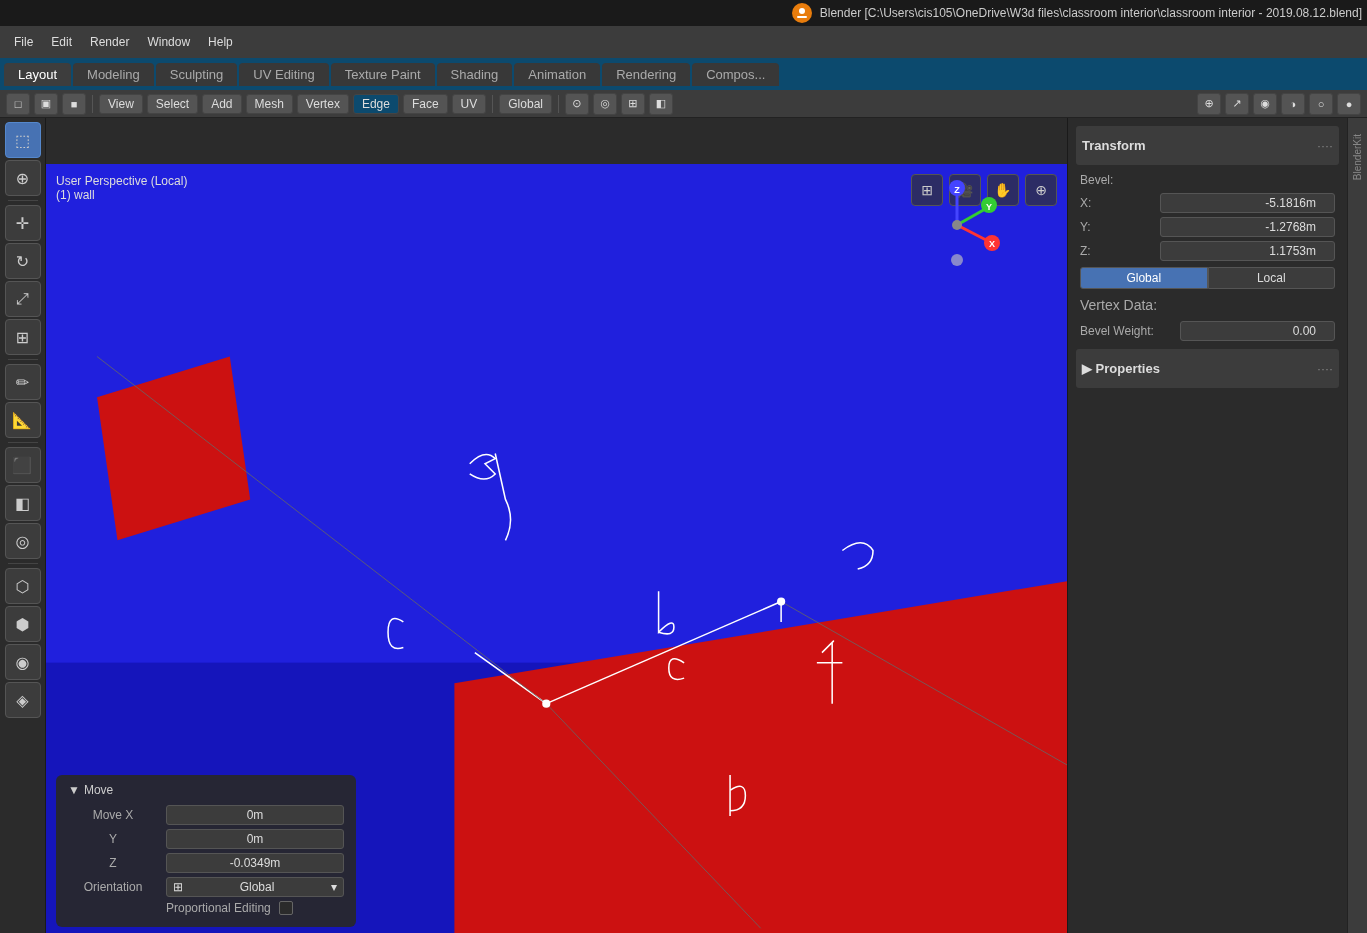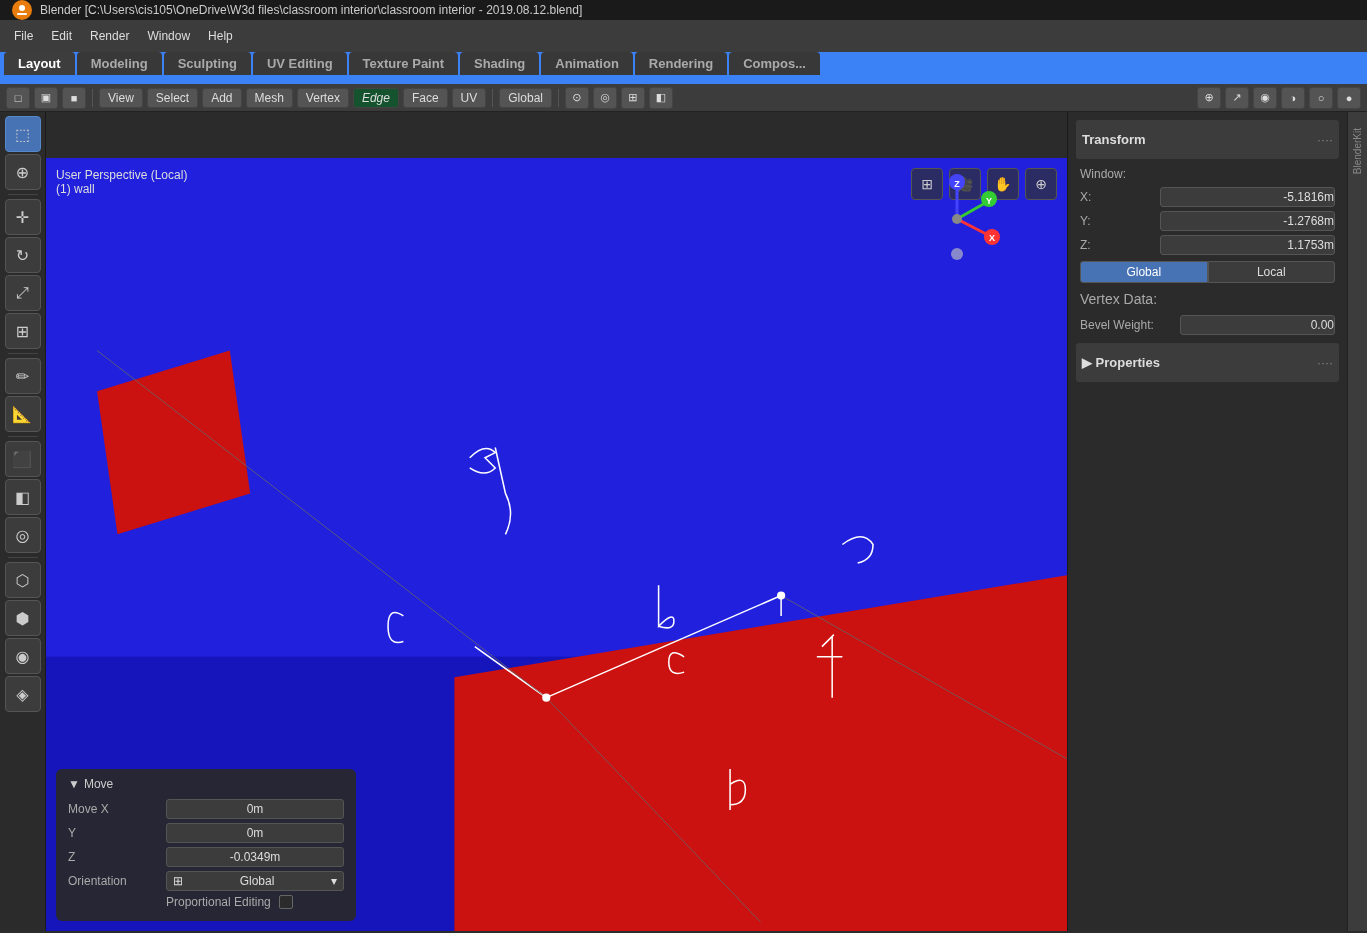--- a/index.html
+++ b/index.html
@@ -1,26 +1,27 @@
 <!DOCTYPE html>
 <html><head>
   <meta charset="utf-8">
   <style>
     * { margin: 0; padding: 0; box-sizing: border-box; }
     body { width: 1367px; height: 933px; overflow: hidden; background: #2b2b2b; font-family: Arial, sans-serif; font-size: 12px; color: #ddd; }
 
     
     #titlebar {
-      height: 20px;
+      height: 26px;
       background: #1a1a1a;
       display: flex;
       align-items: center;
-      padding: 0 12px;
+      padding: 0 5px;
       color: #ccc;
       font-size: 12px;
+      justify-content: flex-end;
     }
     #titlebar .blender-logo {
       width: 20px; height: 20px; margin-right: 8px;
       background: #e87d0d;
       border-radius: 50%;
       display: flex; align-items: center; justify-content: center;
       color: white; font-weight: bold; font-size: 10px;
     }
 
     
@@ -36,25 +37,24 @@
       padding: 2px 8px;
       cursor: pointer;
       border-radius: 3px;
       font-size: 12px;
       color: #ddd;
     }
 
     
     #tabbar {
       height: 32px;
-      background: #3b82f6;
-      display: flex;
-      align-items: flex-start;
+      background: #0c4a6e;
+      display: flex;
+      align-items: center;
       padding: 0 4px;
-      font-weight: bold;
     }
     #tabbar .tab {
       padding: 4px 14px;
       cursor: pointer;
       font-size: 13px;
       color: #aaa;
       border-radius: 4px 4px 0 0;
       background: #383838;
       margin-right: 2px;
     }
@@ -75,21 +75,21 @@
     }
     .toolbar-btn {
       padding: 2px 8px;
       background: #545454;
       border: 1px solid #444;
       border-radius: 3px;
       color: #ddd;
       cursor: pointer;
       font-size: 12px;
     }
-    .toolbar-btn.active { background: #14532d; font-style: italic; }
+    .toolbar-btn.active { background: #0c4a6e; }
     .toolbar-separator { width: 1px; height: 18px; background: #555; margin: 0 2px; }
     .toolbar-icon-btn {
       width: 24px; height: 22px;
       background: #545454;
       border: 1px solid #444;
       border-radius: 3px;
       display: flex; align-items: center; justify-content: center;
       cursor: pointer;
       font-size: 11px;
       color: #ddd;
@@ -199,21 +199,21 @@
     }
     .panel-row {
       display: flex;
       align-items: center;
       margin-bottom: 4px;
     }
     .panel-label {
       color: #aaa;
       font-size: 12px;
       width: 90px;
-      text-align: left;
+      text-align: center;
       margin-right: 8px;
     }
     .panel-field {
       flex: 1;
       background: #3c3c3c;
       border: 1px solid #555;
       border-radius: 3px;
       color: #ddd;
       font-size: 12px;
       padding: 2px 6px;
@@ -283,21 +283,21 @@
       font-size: 12px;
       width: 80px;
     }
     .prop-field {
       flex: 1;
       background: #3c3c3c;
       border: 1px solid #555;
       border-radius: 3px;
       color: #ddd;
       font-size: 12px;
-      padding: 2px 0;
+      padding: 2px 18px;
       text-align: right;
     }
     .prop-toggle-row {
       display: flex;
       margin-bottom: 6px;
     }
     .prop-toggle {
       flex: 1;
       text-align: center;
       padding: 3px;
@@ -548,21 +548,21 @@
   </div>
 
   <div id="right-panel">
     <div class="right-panel-inner">
 
       <div class="panel-section">
         <div class="section-header">
           <span class="section-header-title">Transform</span>
           <span class="section-dots">····</span>
         </div>
-        <div class="vertex-section-label">Window:</div>
+        <div class="vertex-section-label">Bevel:</div>
         <div class="prop-row">
           <div class="prop-label">X:</div>
           <div class="prop-field">-5.1816m</div>
         </div>
         <div class="prop-row">
           <div class="prop-label">Y:</div>
           <div class="prop-field">-1.2768m</div>
         </div>
         <div class="prop-row">
           <div class="prop-label">Z:</div>

